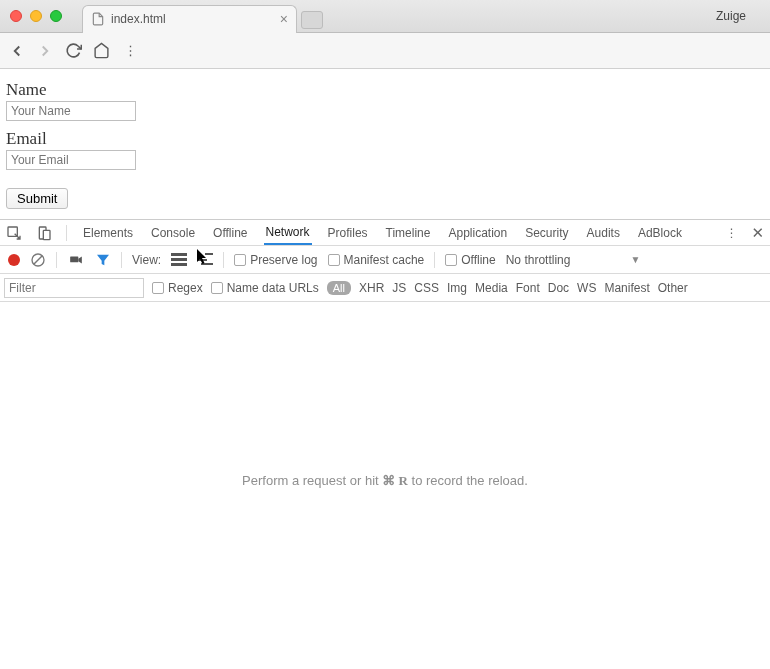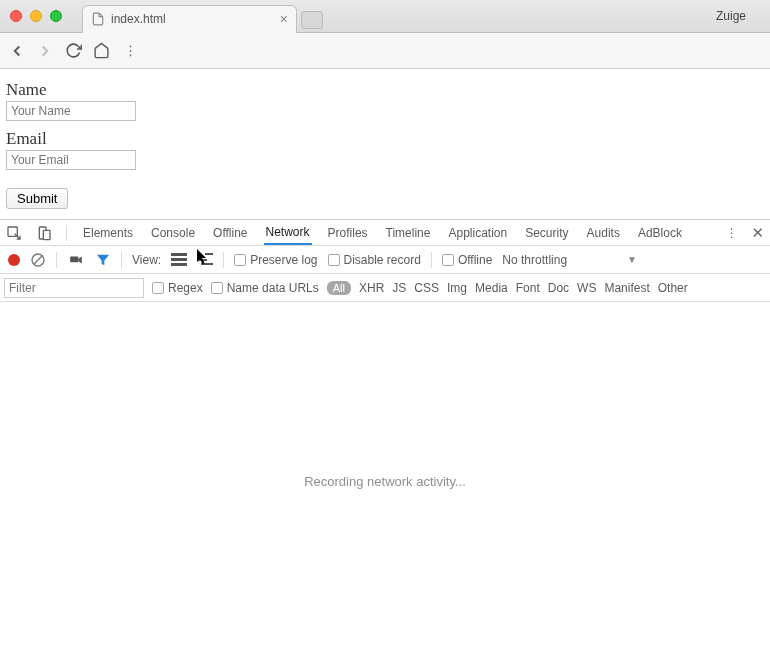--- a/index.html
+++ b/index.html
@@ -302,21 +302,21 @@
         <rect x="0" y="6" width="10" height="2"></rect>
         <rect x="4" y="10" width="12" height="2"></rect>
       </svg>
     <div class="sep"></div>
     <div class="chk">
         <div class="chkbox"></div>
         <span>Preserve log</span>
       </div>
     <div class="chk">
         <div class="chkbox"></div>
-        <span>Disable record</span>
+        <span>Manifest cache</span>
       </div>
     <div class="sep"></div>
     <div class="chk">
         <div class="chkbox"></div>
         <span>Offline</span>
       </div>
     <div class="throttle">
       <span>No throttling</span>
       <span class="triangle">▼</span>
     </div>
@@ -339,15 +339,17 @@
     <span>Img</span>
     <span>Media</span>
     <span>Font</span>
     <span>Doc</span>
     <span>WS</span>
     <span>Manifest</span>
     <span>Other</span>
   </div>
 
   <div class="dt-body">
-    <div class="line1">Recording network activity...</div>
+    <div class="line2">
+      <span>Perform a request or hit </span><b class="cmd">⌘ R</b><span> to record the reload.</span>
+    </div>
   </div>
 </div>
 
 </body></html>

